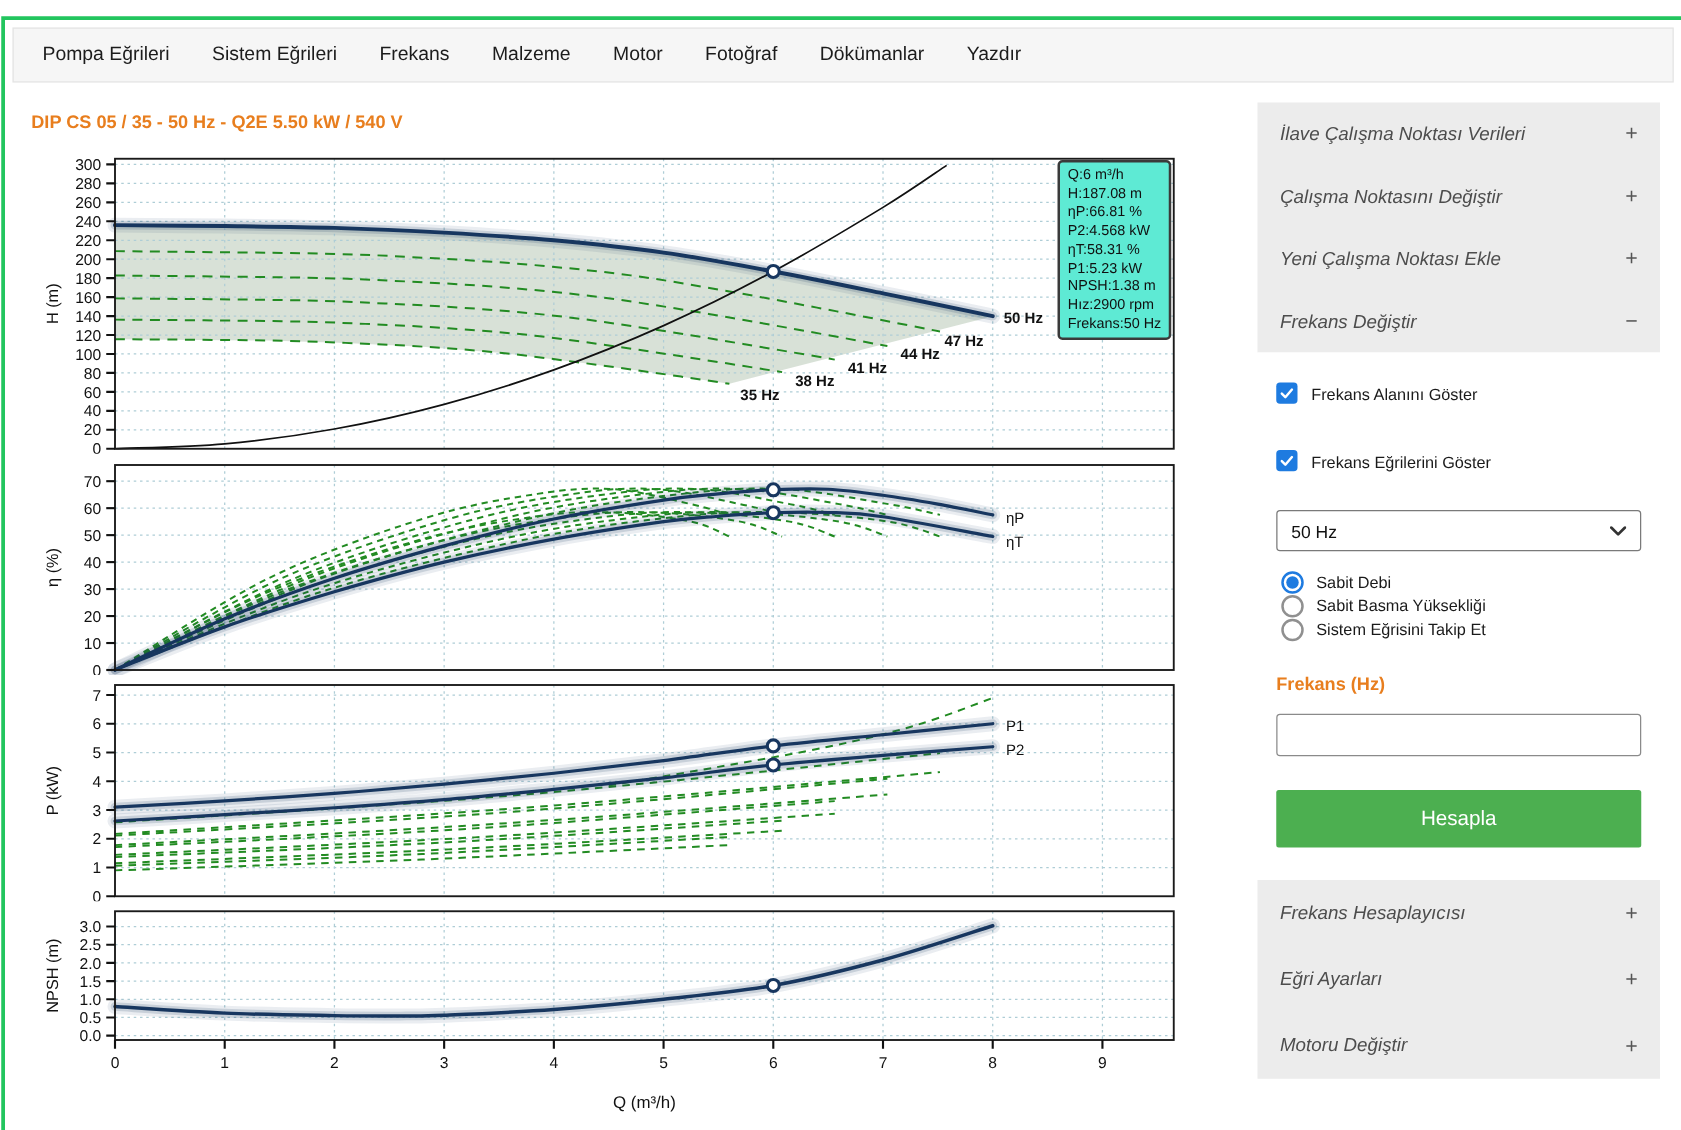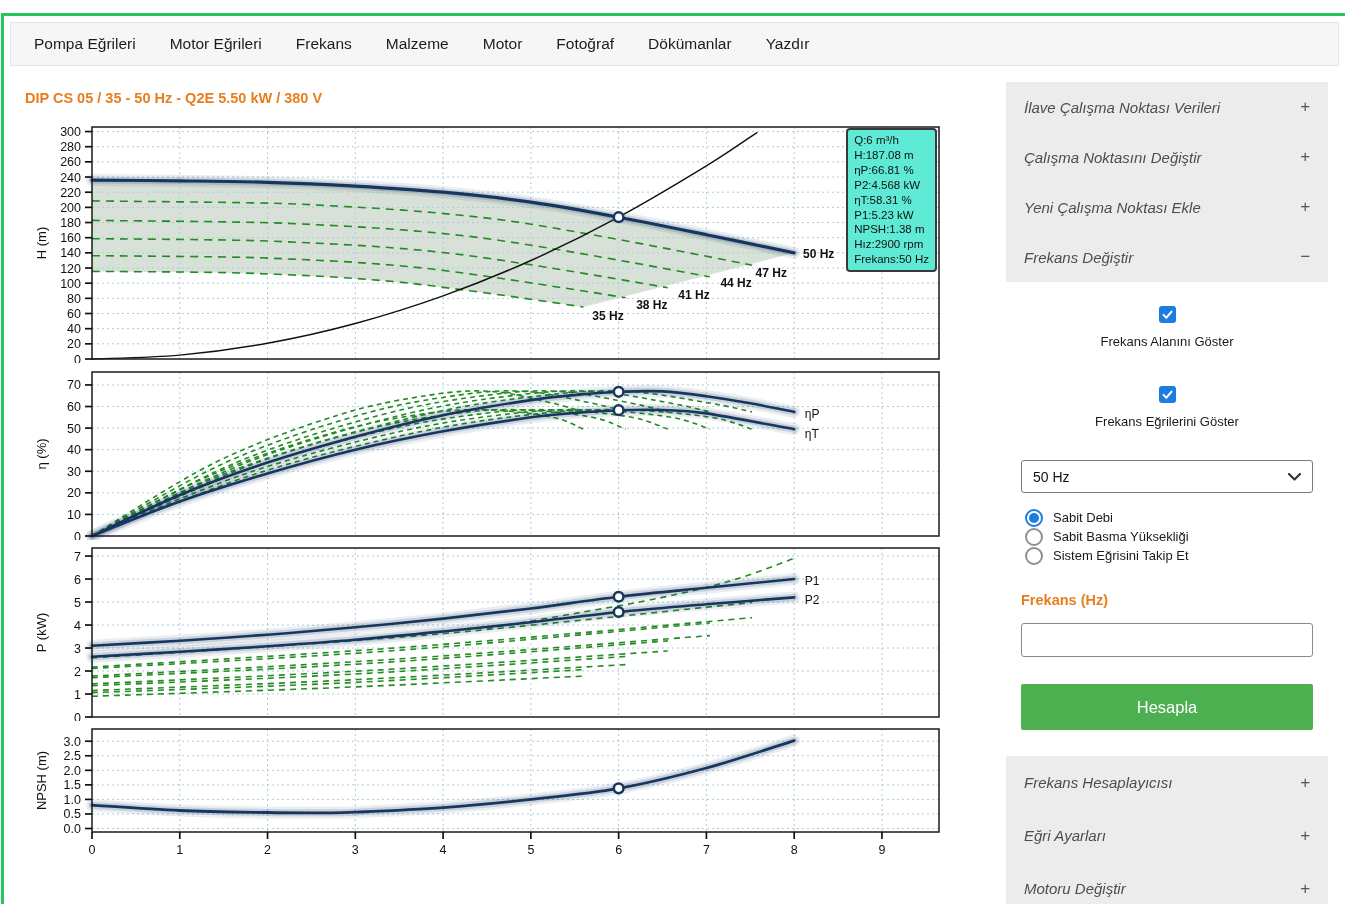--- a/index.html
+++ b/index.html
@@ -19,21 +19,21 @@
   .info div{font-size:11.5px;color:#101010;line-height:14.9px;white-space:nowrap;}
   .xlabel{width:847px;margin-left:68px;text-align:center;font-size:13.5px;color:#111;padding-top:3px;}
   
   .sidebar{position:absolute;left:1002px;top:66px;width:322px;}
   .side-block{background:#ececec;}
   .side-head{height:50px;display:flex;align-items:center;justify-content:space-between;padding:0 18px;cursor:pointer;font-style:italic;}
   .side-head.tall{height:53px;}
   .side-head .lbl{font-size:15px;color:#4d4d4d;}
   .side-head .tog{font-size:17px;color:#555;}
   .side-content{background:#fff;padding:24px 15px 0 15px;}
-  .check-row{display:flex;align-items:center;gap:11px;cursor:pointer;flex-direction:column;}
+  .check-row{display:flex;align-items:flex-end;gap:11px;cursor:pointer;}
   .check-row .txt{font-size:13px;color:#1a1a1a;}
   .cb{width:17px;height:17px;background:#1e7be0;border-radius:3px;display:inline-flex;align-items:center;justify-content:center;flex:0 0 auto;}
   .row1{margin-bottom:37px;}
   .row2{margin-bottom:31px;}
   .select{height:31px;border:1px solid #7a7a7a;border-radius:3px;background:#fff;display:flex;align-items:center;justify-content:space-between;padding:0 11px;font-size:14px;color:#111;cursor:pointer;margin-bottom:15px;}
   .radio-group{margin-bottom:27px;padding-left:4px;}
   .radio-row{display:flex;align-items:center;gap:10px;height:19px;cursor:pointer;}
   .radio{width:14px;height:14px;border-radius:50%;border:2px solid #909090;position:relative;flex:0 0 auto;background:#fff;}
   .radio.on{border-color:#1e7be0;}
   .radio.on::after{content:"";position:absolute;left:2px;top:2px;width:10px;height:10px;border-radius:50%;background:#1e7be0;}
@@ -42,30 +42,30 @@
   .inp{width:100%;height:34px;border:1px solid #8a8a8a;border-radius:3px;box-sizing:border-box;font-size:14px;padding:0 8px;margin-bottom:27px;font-family:"Liberation Sans",sans-serif;}
   .btn{display:block;width:100%;height:46px;background:#4caf50;color:#fff;border:none;border-radius:2px;font-size:16.5px;cursor:pointer;margin-bottom:26px;font-family:"Liberation Sans",sans-serif;}
 </style>
 </head>
 <body>
 
 <div class="page">
 
   <div class="nav">
     <span class="nav-item">Pompa Eğrileri</span>
-    <span class="nav-item">Motor Eğrileri</span>
+    <span class="nav-item">Sistem Eğrileri</span>
     <span class="nav-item">Frekans</span>
     <span class="nav-item">Malzeme</span>
     <span class="nav-item">Motor</span>
     <span class="nav-item">Fotoğraf</span>
     <span class="nav-item">Dökümanlar</span>
     <span class="nav-item">Yazdır</span>
   </div>
 
-  <div class="pump-title">DIP CS 05 / 35 - 50 Hz - Q2E 5.50 kW / 380 V</div>
+  <div class="pump-title">DIP CS 05 / 35 - 50 Hz - Q2E 5.50 kW / 540 V</div>
 
   <div class="charts">
     <div class="chartwrap">
       <svg id="chart0" width="940" height="242" viewBox="0 0 940 242">
           <path d="M 68.0 59.1 L 155.8 59.8 L 243.5 61.3 L 331.3 65.1 L 419.1 71.2 L 506.9 81.1 L 594.6 96.2 L 682.4 113.7 L 770.2 131.9 L 559.5 186.0 L 498.1 177.0 L 436.6 168.6 L 375.2 161.1 L 313.8 156.3 L 252.3 153.3 L 190.9 151.4 L 68.0 150.4 Z" fill="#6f8f6a" fill-opacity="0.27" stroke="none"></path>
           <line x1="155.7720207253886" y1="6" x2="155.7720207253886" y2="238" stroke="#aecdd6" stroke-width="1" stroke-dasharray="2 3"></line>
           <line x1="243.5440414507772" y1="6" x2="243.5440414507772" y2="238" stroke="#aecdd6" stroke-width="1" stroke-dasharray="2 3"></line>
           <line x1="331.3160621761658" y1="6" x2="331.3160621761658" y2="238" stroke="#aecdd6" stroke-width="1" stroke-dasharray="2 3"></line>
           <line x1="419.0880829015544" y1="6" x2="419.0880829015544" y2="238" stroke="#aecdd6" stroke-width="1" stroke-dasharray="2 3"></line>
           <line x1="506.860103626943" y1="6" x2="506.860103626943" y2="238" stroke="#aecdd6" stroke-width="1" stroke-dasharray="2 3"></line>
@@ -321,20 +321,21 @@
           <line x1="594.6321243523316" x2="594.6321243523316" y1="106" y2="113" stroke="#111" stroke-width="1.7"></line>
           <text x="594.6321243523316" y="128" text-anchor="middle" font-size="12.5" fill="#111">6</text>
           <line x1="682.4041450777203" x2="682.4041450777203" y1="106" y2="113" stroke="#111" stroke-width="1.7"></line>
           <text x="682.4041450777203" y="128" text-anchor="middle" font-size="12.5" fill="#111">7</text>
           <line x1="770.1761658031088" x2="770.1761658031088" y1="106" y2="113" stroke="#111" stroke-width="1.7"></line>
           <text x="770.1761658031088" y="128" text-anchor="middle" font-size="12.5" fill="#111">8</text>
           <line x1="857.9481865284974" x2="857.9481865284974" y1="106" y2="113" stroke="#111" stroke-width="1.7"></line>
           <text x="857.9481865284974" y="128" text-anchor="middle" font-size="12.5" fill="#111">9</text>
         </svg>
     </div>
+    <div class="xlabel">Q (m³/h)</div>
   </div>
 
   <div class="sidebar">
     <div class="side-block">
       <div class="side-head">
         <span class="lbl">İlave Çalışma Noktası Verileri</span>
         <span class="tog">+</span>
       </div>
       <div class="side-head">
         <span class="lbl">Çalışma Noktasını Değiştir</span>

